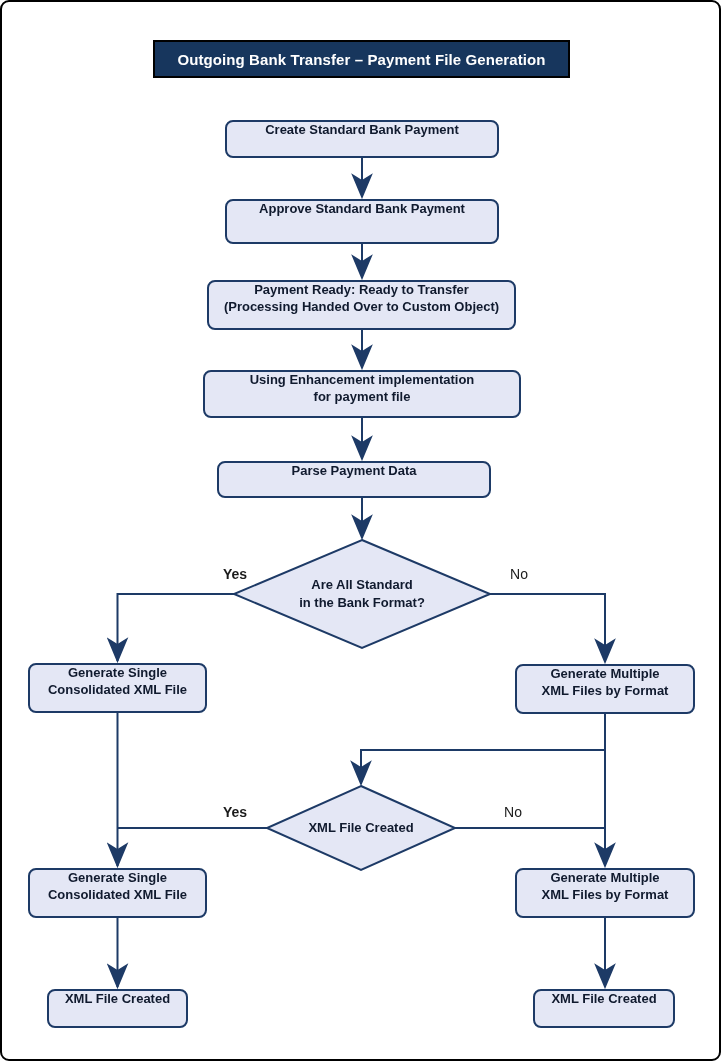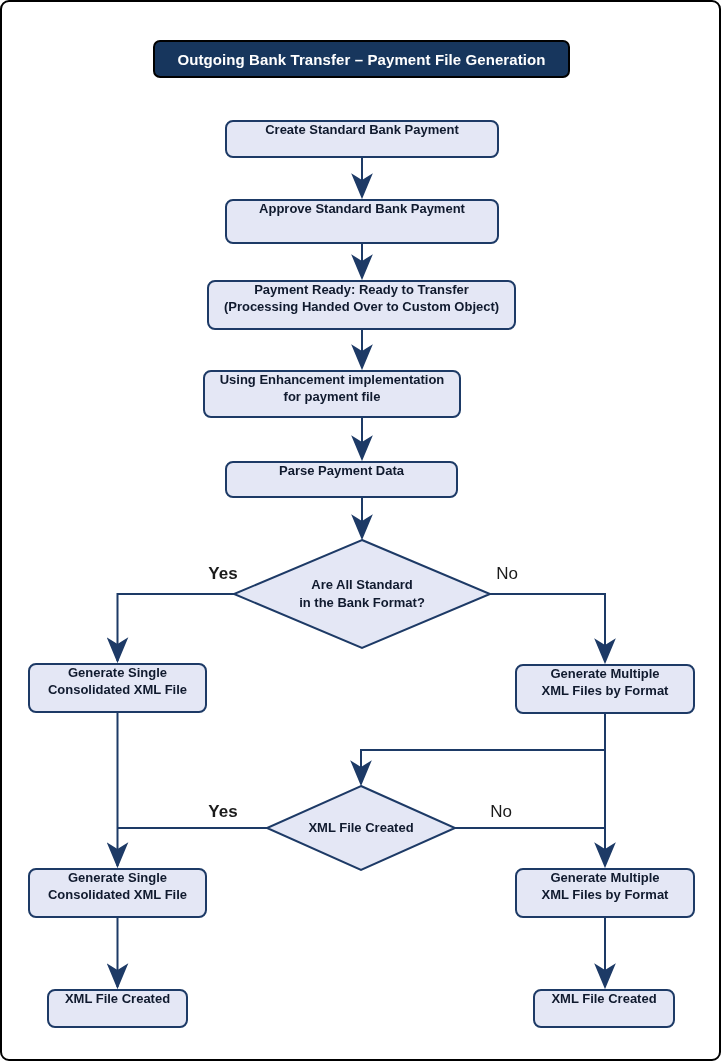--- a/index.html
+++ b/index.html
@@ -23,21 +23,21 @@
     position: absolute;
     left: 0; top: 0;
     width: 721px; height: 1061px;
   }
   .title-bar {
     position: absolute;
     left: 153px; top: 40px;
     width: 417px; height: 38px;
     background: #17365d;
     border: 2px solid #000000;
-    border-radius: 7px;
+    border-radius: 0;
     box-sizing: border-box;
     display: flex;
     align-items: center;
     justify-content: center;
     color: #ffffff;
     font-size: 15px;
     font-weight: bold;
     letter-spacing: 0.1px;
   }
   .node {
@@ -62,23 +62,24 @@
     text-align: center;
     color: #101a2e;
     font-size: 13px;
     font-weight: bold;
     line-height: 1.35;
     white-space: nowrap;
   }
   .edge-label {
     position: absolute;
     transform: translate(-50%, -50%);
-    font-size: 17px;
+    font-size: 14px;
     color: #1b1b1b;
     white-space: nowrap;
+    margin-left: 12px;
   }
   .edge-label.bold { font-weight: bold; }
   .line-block { display: block; }
 </style>
 </head>
 <body>
 
 <div class="canvas">
 
   <svg class="connector-layer" viewBox="0 0 721 1061" xmlns="http://www.w3.org/2000/svg">
@@ -119,26 +120,26 @@
 
   <div class="node" style="left:225px;top:199px;width:274px;height:45px">
     <span class="line-block">Approve Standard Bank Payment</span>
   </div>
 
   <div class="node" style="left:207px;top:280px;width:309px;height:50px">
     <span class="line-block">Payment Ready: Ready to Transfer</span>
     <span class="line-block sub">(Processing Handed Over to Custom Object)</span>
   </div>
 
-  <div class="node" style="left:203px;top:370px;width:258px;height:48px">
+  <div class="node" style="left:203px;top:370px;width:318px;height:48px">
     <span class="line-block">Using Enhancement implementation</span>
     <span class="line-block">for payment file</span>
   </div>
 
-  <div class="node" style="left:225px;top:461px;width:233px;height:37px">
+  <div class="node" style="left:217px;top:461px;width:274px;height:37px">
     <span class="line-block">Parse Payment Data</span>
   </div>
 
   <div class="diamond-label" style="left:362px;top:594px">
     <span class="line-block">Are All Standard</span>
     <span class="line-block">in the Bank Format?</span>
   </div>
 
   <div class="edge-label bold" style="left:223px;top:574px">Yes</div>
   <div class="edge-label" style="left:507px;top:574px">No</div>

